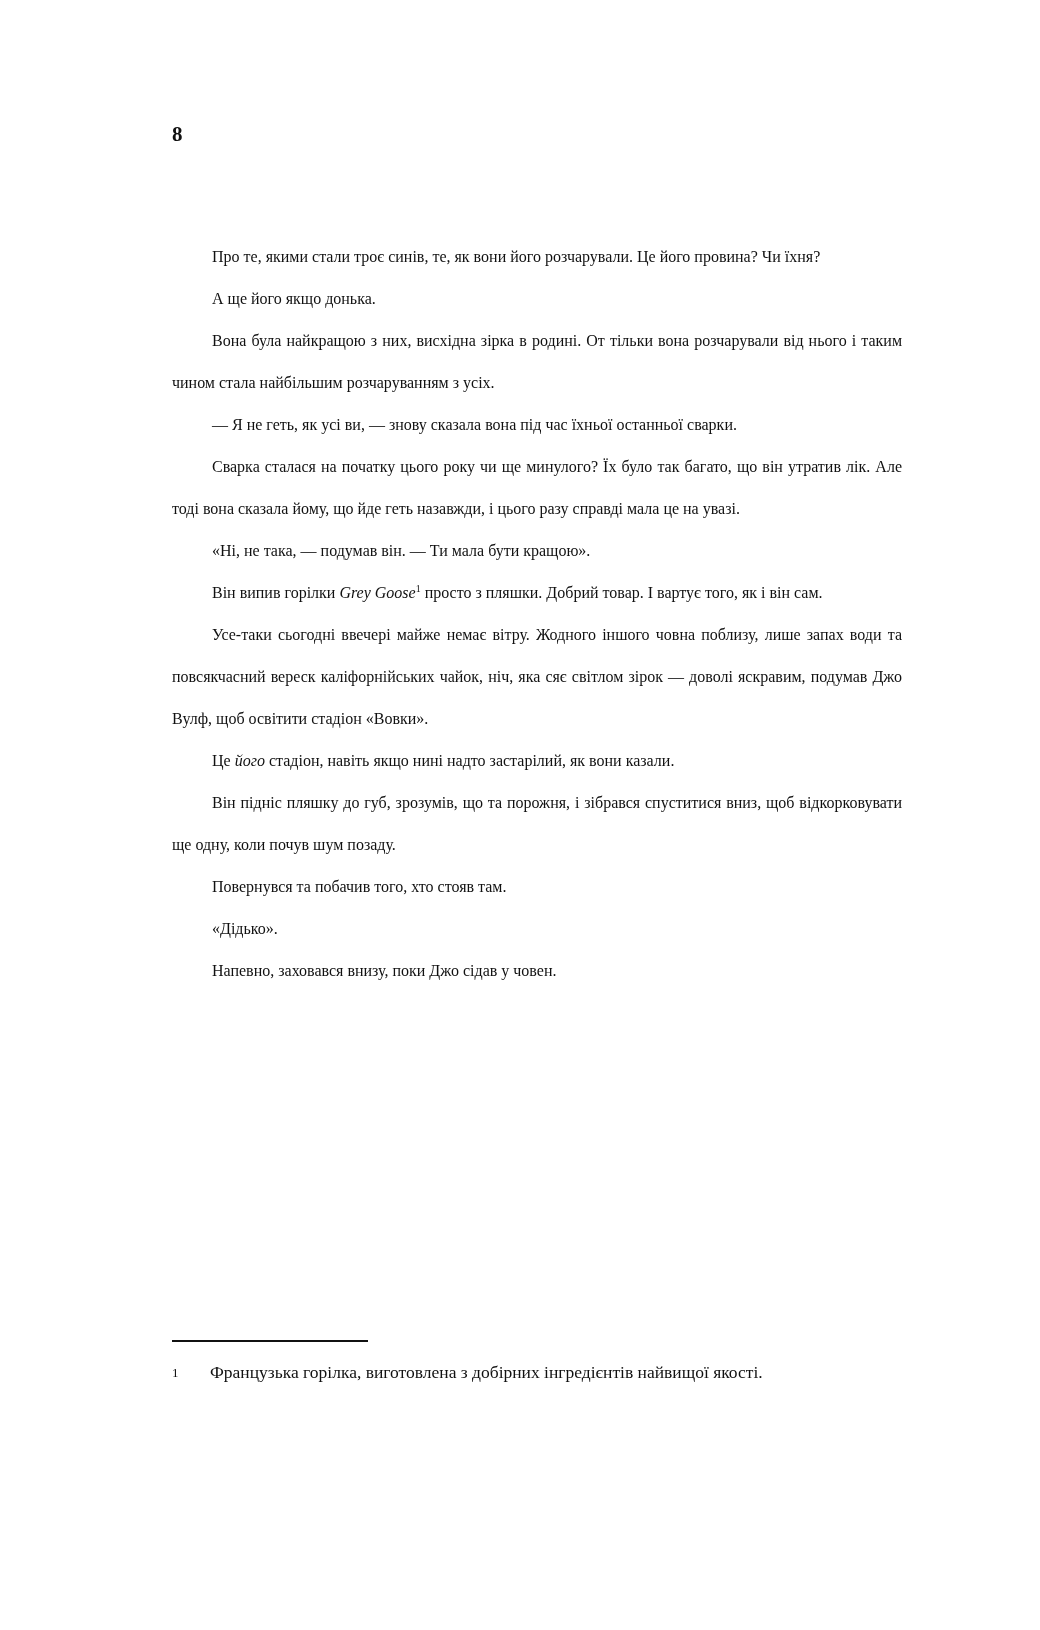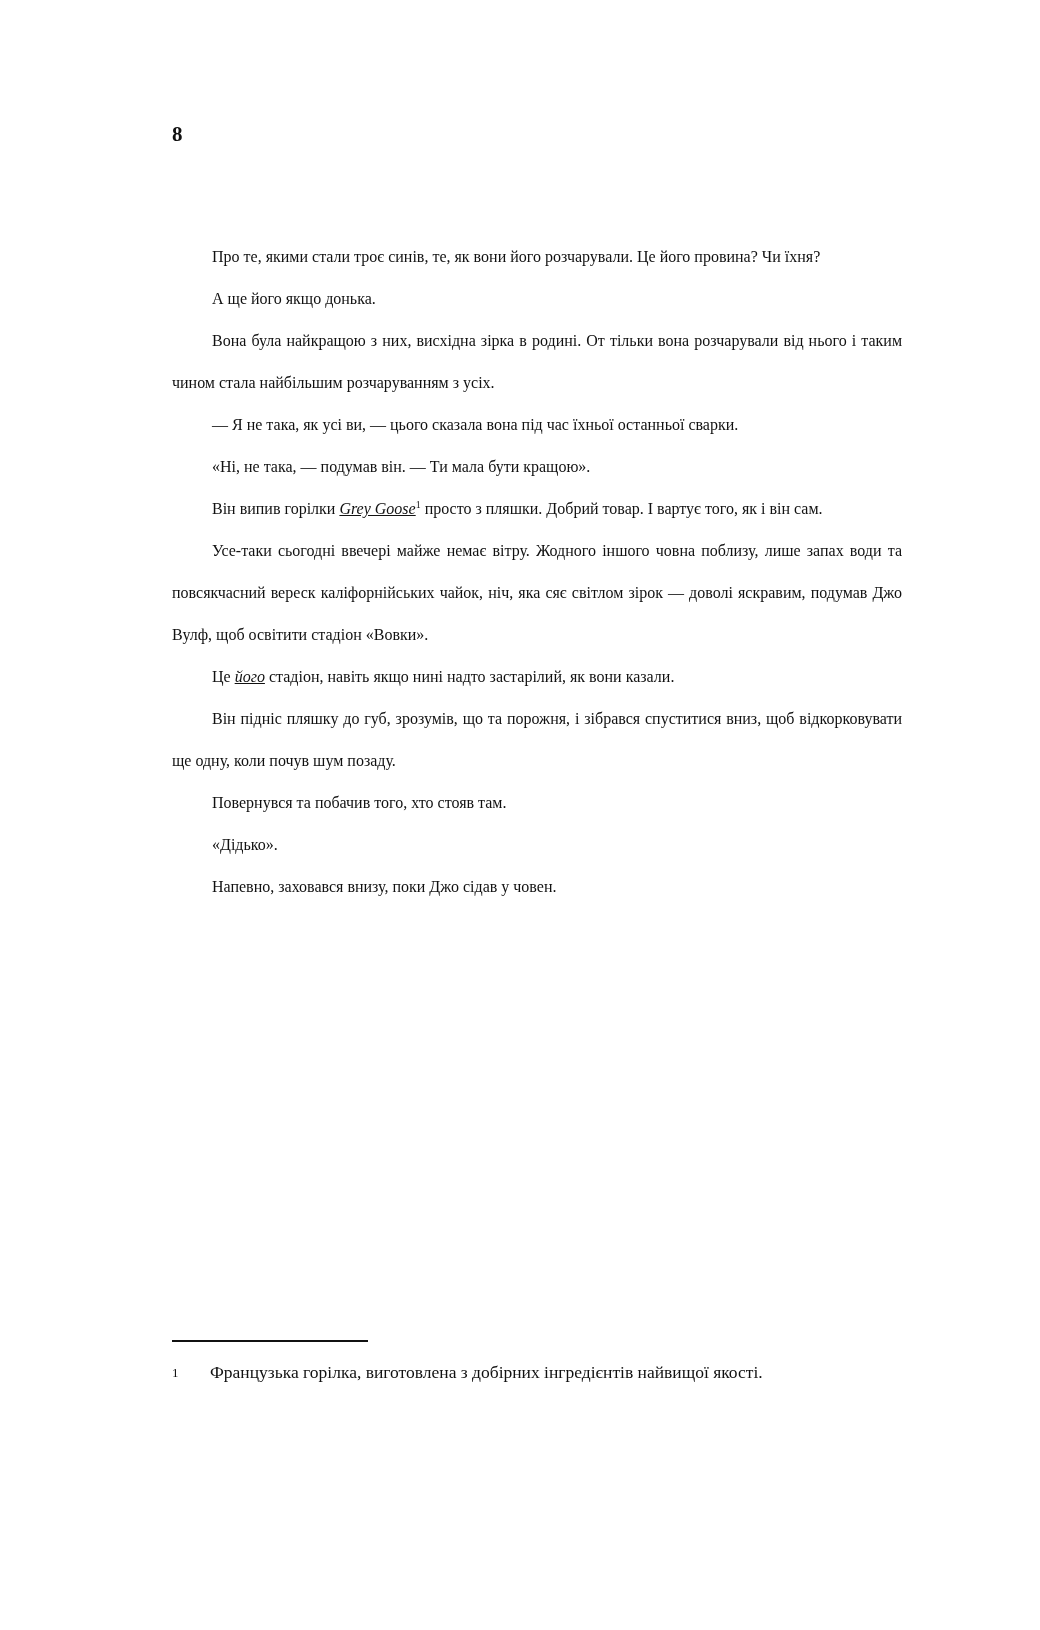--- a/index.html
+++ b/index.html
@@ -44,21 +44,20 @@
     color: #111111;
     margin-top: 46px;
   }
   .body-text p {
     margin: 0;
     text-indent: 40px;
     hyphens: manual;
   }
   .body-text em {
     font-style: italic;
-    text-decoration: underline;
   }
   sup {
     font-size: 0.62em;
     vertical-align: super;
     line-height: 0;
   }
   .footnote-area {
     position: absolute;
     left: 172px;
     top: 1340px;
@@ -92,21 +91,22 @@
 <body>
 
 <div class="page">
 
   <div class="page-number">8</div>
 
   <div class="body-text">
     <p>Про те, якими стали троє синів, те, як вони його розчарували. Це його провина? Чи їхня?</p>
     <p>А ще його якщо донька.</p>
     <p>Вона була найкращою з них, висхідна зірка в родині. От тільки вона розчарували від нього і таким чином стала найбільшим розчаруванням з усіх.</p>
-    <p>— Я не така, як усі ви, — цього сказала вона під час їхньої останньої сварки.</p>
+    <p>— Я не геть, як усі ви, — знову сказала вона під час їхньої останньої сварки.</p>
+    <p>Сварка сталася на початку цього року чи ще минулого? Їх було так багато, що він утратив лік. Але тоді вона сказала йому, що йде геть назавжди, і цього разу справді мала це на увазі.</p>
     <p>«Ні, не така, — подумав він. — Ти мала бути кращою».</p>
     <p><span>Він випив горілки </span><em>Grey Goose</em><sup>1</sup><span> просто з пляшки. Добрий товар. І вартує того, як і він сам.</span></p>
     <p>Усе-таки сьогодні ввечері майже немає вітру. Жодного іншого човна поблизу, лише запах води та повсякчасний вереск каліфорнійських чайок, ніч, яка сяє світлом зірок — доволі яскравим, подумав Джо Вулф, щоб освітити стадіон «Вовки».</p>
     <p><span>Це </span><em>його</em><span> стадіон, навіть якщо нині надто застарілий, як вони казали.</span></p>
     <p>Він підніс пляшку до губ, зрозумів, що та порожня, і зібрався спуститися вниз, щоб відкорковувати ще одну, коли почув шум позаду.</p>
     <p>Повернувся та побачив того, хто стояв там.</p>
     <p>«Дідько».</p>
     <p>Напевно, заховався внизу, поки Джо сідав у човен.</p>
   </div>
 

